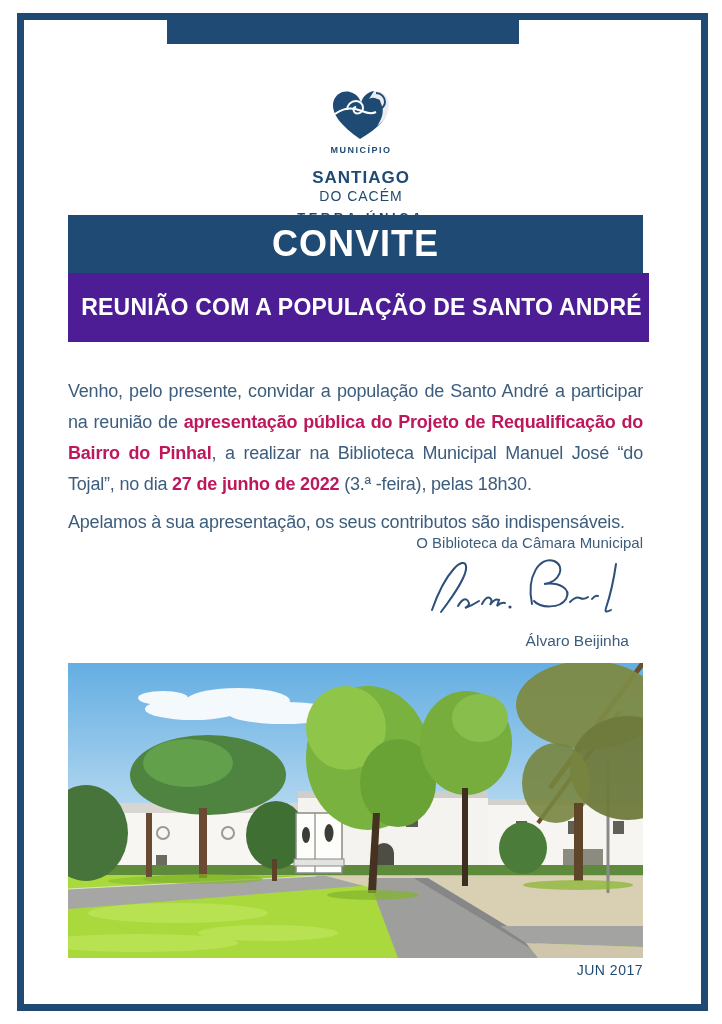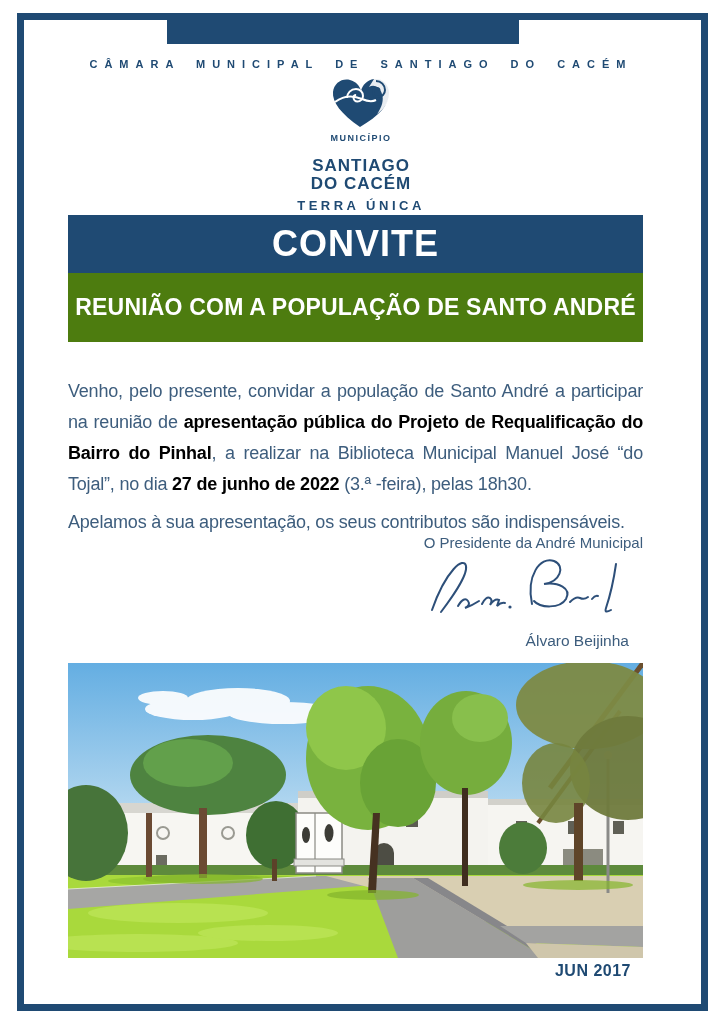--- a/index.html
+++ b/index.html
@@ -29,55 +29,55 @@
     left: 24px; top: 58px; width: 674px;
     text-align: center;
     color: #1f4a73;
     font-size: 11px;
     font-weight: bold;
     letter-spacing: 7px;
     word-spacing: 6px;
   }
   .logo-wrap {
     position: absolute;
-    left: 0; top: 76px; width: 722px;
+    left: 0; top: 88px; width: 722px;
     text-align: center;
     color: #1f4a73;
   }
   .logo-icon { display: block; margin: 0 auto; }
   .logo-l1 { font-size: 9px;  font-weight: bold; letter-spacing: 1.5px; margin-top: 3px; }
   .logo-l2 { font-size: 17px; font-weight: bold; letter-spacing: 1px; line-height: 18px; margin-top: 14px; }
-  .logo-l3 { font-size: 17px; font-weight: bold; letter-spacing: 1px; line-height: 18px; }
+  .logo-l3 { font-size: 14px; font-weight: normal; letter-spacing: 1px; line-height: 18px; }
   .logo-l4 { font-size: 13px; font-weight: bold; letter-spacing: 3.5px; margin-top: 5px; }
   .bar-convite {
     position: absolute;
     left: 68px; top: 215px; width: 575px; height: 58px;
     background: #1f4a73;
     color: #ffffff;
     display: flex; align-items: center; justify-content: center;
     font-size: 36px; font-weight: bold; letter-spacing: 1px;
   }
   .bar-subtitle {
     position: absolute;
     left: 68px; top: 273px; width: 575px; height: 69px;
-    background: #4d7c0f;
+    background: #4c1d95;
     color: #ffffff;
     display: flex; align-items: center; justify-content: center;
-    font-size: 23px; font-weight: bold; letter-spacing: 0.2px;
+    font-size: 23px; font-weight: bold; letter-spacing: 0.2px; padding-left: 6px;
   }
   .body-text {
     position: absolute;
     left: 68px; width: 575px;
     color: #3d5d7d;
     font-size: 18px;
     line-height: 31px;
     letter-spacing: -0.2px;
   }
   .para1 { top: 358px; text-align: justify; }
-  .para1 strong, .para2 strong { color: #000000; }
+  .para1 strong, .para2 strong { color: #be185d; }
   .para2 { top: 489px; }
   .president-line {
     position: absolute;
     left: 68px; top: 534px; width: 575px;
     text-align: right;
     color: #3d5d7d;
     font-size: 15px;
   }
   .signature {
     position: absolute;
@@ -91,37 +91,36 @@
     font-size: 15.5px;
   }
   .photo {
     position: absolute;
     left: 68px; top: 663px;
     width: 575px; height: 295px;
     display: block;
   }
   .date-stamp {
     position: absolute;
-    left: 56px; top: 962px; width: 575px;
+    left: 68px; top: 962px; width: 575px;
     text-align: right;
     color: #1f4a73;
-    font-size: 16px;
-    font-weight: bold;
+    font-size: 14px;
+    font-weight: normal;
     letter-spacing: 0.5px;
   }
 </style>
 </head>
 <body>
 
 <div class="page">
 
   <div class="frame"></div>
   <div class="top-tab"></div>
 
-  <div class="muni-header">CÂMARA MUNICIPAL DE SANTIAGO DO CACÉM</div>
 
   <div class="logo-wrap">
     <svg class="logo-icon" width="64" height="54" viewBox="0 0 64 54">
       <path d="M31 51 C12 38 3 26 4 16 C5 7 13 2 21 4 C27 5.5 31 10 32 15 C33.5 9 38 4 45 3 C53 2 60 8 60 17 C60 29 50 40 31 51 Z" fill="#1f4a73"></path>
       <path d="M45 3 C54 1 62 8 61 18 C60.4 26 55 33 48 38 C53 31 55 24 53 18 C51 11 45 8 40 11" fill="#ffffff" opacity="0.9"></path>
       <path d="M47 5 c 5 0 9 4 9 9 c 0 4 -3 7 -7 7 c -3 0 -5 -2 -5 -5 c 0 -2.5 2 -4 4 -4 c 1.5 0 2.5 1 2.5 2.5" fill="none" stroke="#1f4a73" stroke-width="2"></path>
       <path d="M18 22 c 0 -5 4 -9 9 -9 c 4 0 7 3 7 7 c 0 3 -2.5 5.5 -5.5 5.5 c -2.5 0 -4 -2 -4 -4 c 0 -1.5 1.2 -2.6 2.6 -2.6" fill="none" stroke="#ffffff" stroke-width="2"></path>
       <path d="M6 26 c 8 -6 18 -7 27 -3 c 6 2.6 10 3 14 1" fill="none" stroke="#ffffff" stroke-width="2"></path>
     </svg>
     <div class="logo-l1">MUNICÍPIO</div>
@@ -135,21 +134,21 @@
   </div>
 
   <div class="bar-subtitle">
     <span>REUNIÃO COM A POPULAÇÃO DE SANTO ANDRÉ</span>
   </div>
 
   <p class="body-text para1"><span>Venho, pelo presente, convidar a população de Santo André a participar na reunião de </span><strong>apresentação pública do Projeto de Requalificação do Bairro do Pinhal</strong><span>, a realizar na Biblioteca Municipal Manuel José “do Tojal”, no dia </span><strong>27 de junho de 2022</strong><span> (3.ª -feira), pelas 18h30.</span></p>
 
   <p class="body-text para2">Apelamos à sua apresentação, os seus contributos são indispensáveis.</p>
 
-  <div class="president-line">O Presidente da André Municipal</div>
+  <div class="president-line">O Biblioteca da Câmara Municipal</div>
 
   <svg class="signature" width="215" height="80" viewBox="0 0 215 80">
     <g fill="none" stroke="#2d4f79" stroke-width="2" stroke-linecap="round">
       <path d="M12 58 C 26 18, 44 4, 46 14 C 48 24, 30 48, 21 60"></path>
       <path d="M38 54 q 6 -10 10 -5 q 3 4 -3 7 q 8 -3 14 -7"></path>
       <path d="M62 52 q 4 -8 8 -6 q 3 2 0 7 q 5 -7 9 -5 l -2 6 q 4 -4 8 -3"></path>
       <circle cx="90" cy="55" r="1.6" fill="#2d4f79" stroke="none"></circle>
       <path d="M112 52 C 106 24, 120 4, 134 9 C 146 14, 140 30, 124 32 C 138 30, 152 36, 146 47 C 140 57, 120 56, 114 49"></path>
       <path d="M150 50 q 6 -6 10 -4 q 4 2 8 -1"></path>
       <path d="M172 47 q 3 -4 6 -3"></path>

